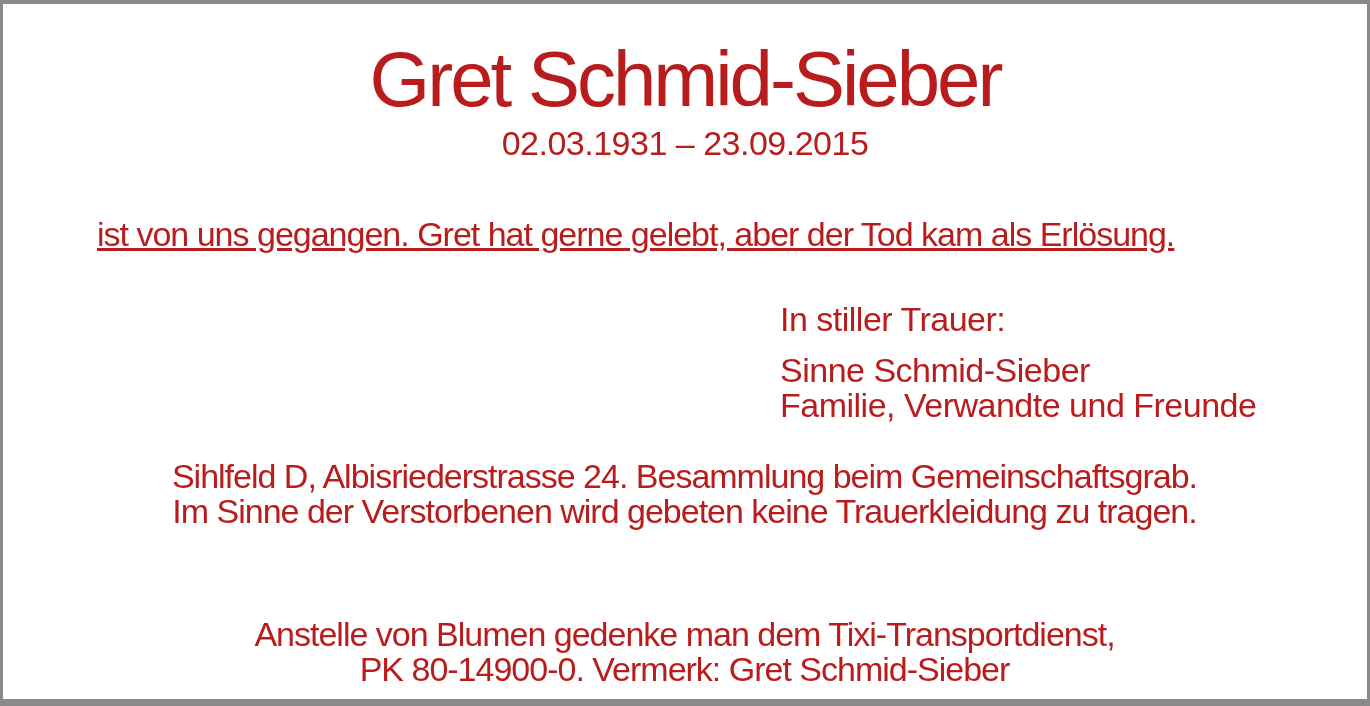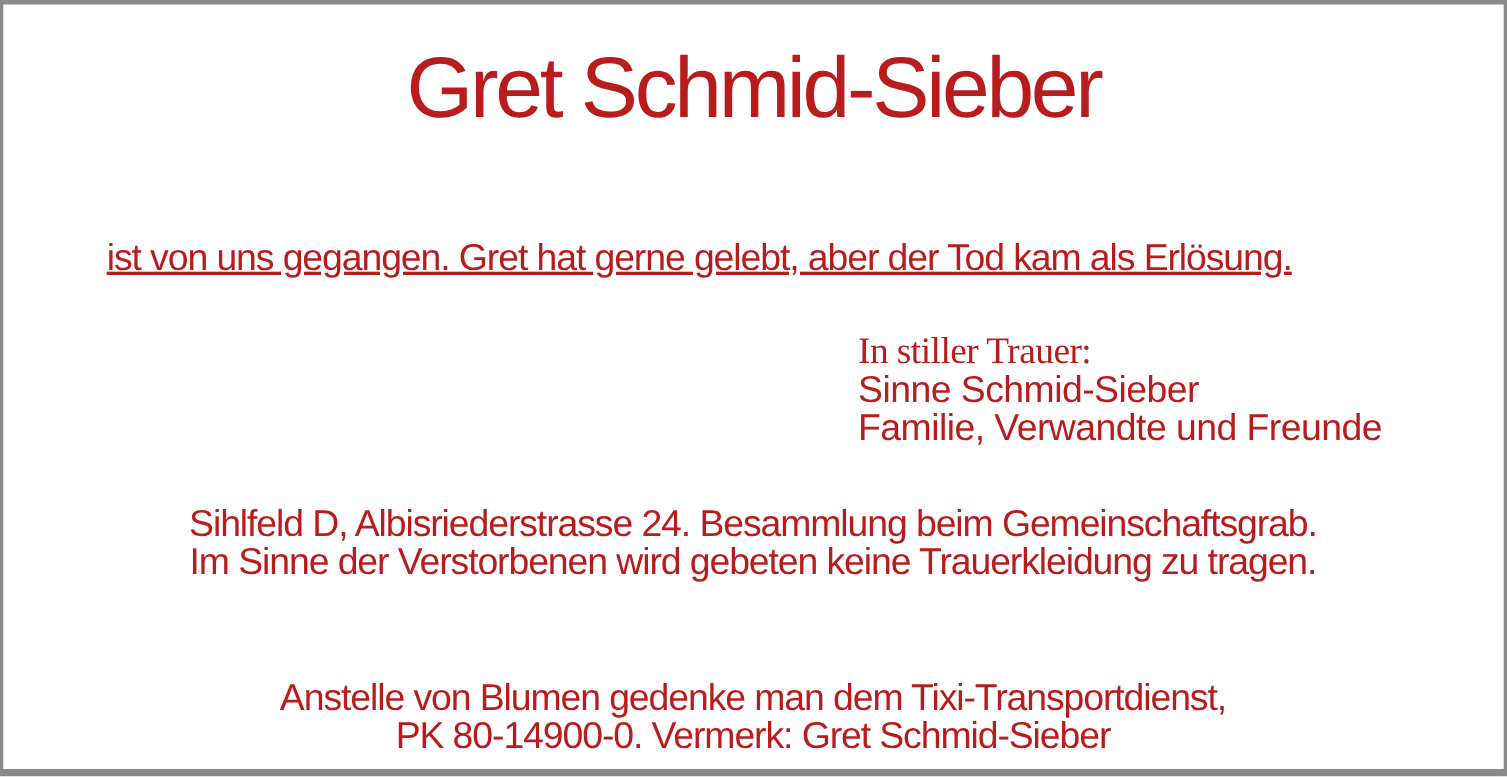--- a/index.html
+++ b/index.html
@@ -56,23 +56,22 @@
   }
   .mourning {
     position: absolute;
     top: 298px;
     left: 777px;
     font-size: 34px;
     line-height: 35px;
     letter-spacing: -0.5px;
   }
   .mourning .heading {
-    margin-bottom: 0;
+    margin-bottom: 16px;
     white-space: nowrap;
-    font-family: Liberation Serif, serif;
   }
   .mourning .mourner {
     white-space: nowrap;
   }
   .burial {
     position: absolute;
     top: 455px;
     left: 94px;
     right: 95px;
     font-size: 34px;
@@ -103,20 +102,21 @@
     white-space: nowrap;
   }
 </style>
 </head>
 <body>
 
 <div class="page">
 
   <div class="name">Gret Schmid-Sieber</div>
 
+  <div class="dates">02.03.1931 – 23.09.2015</div>
 
   <div class="intro">ist von uns gegangen. Gret hat gerne gelebt, aber der Tod kam als Erlösung.</div>
 
   <div class="mourning">
     <div class="heading">In stiller Trauer:</div>
     <div class="mourner">Sinne Schmid-Sieber</div>
     <div class="mourner">Familie, Verwandte und Freunde</div>
   </div>
 
   <div class="burial">

